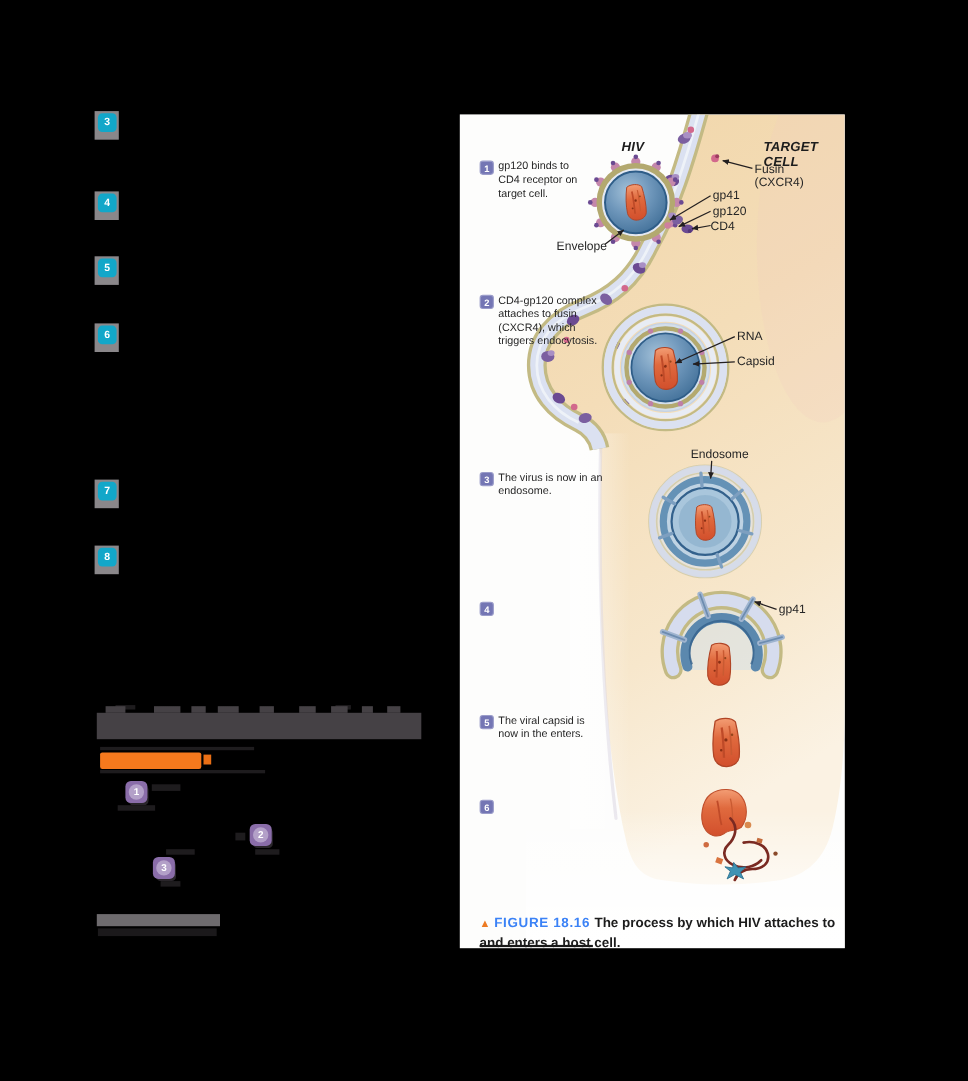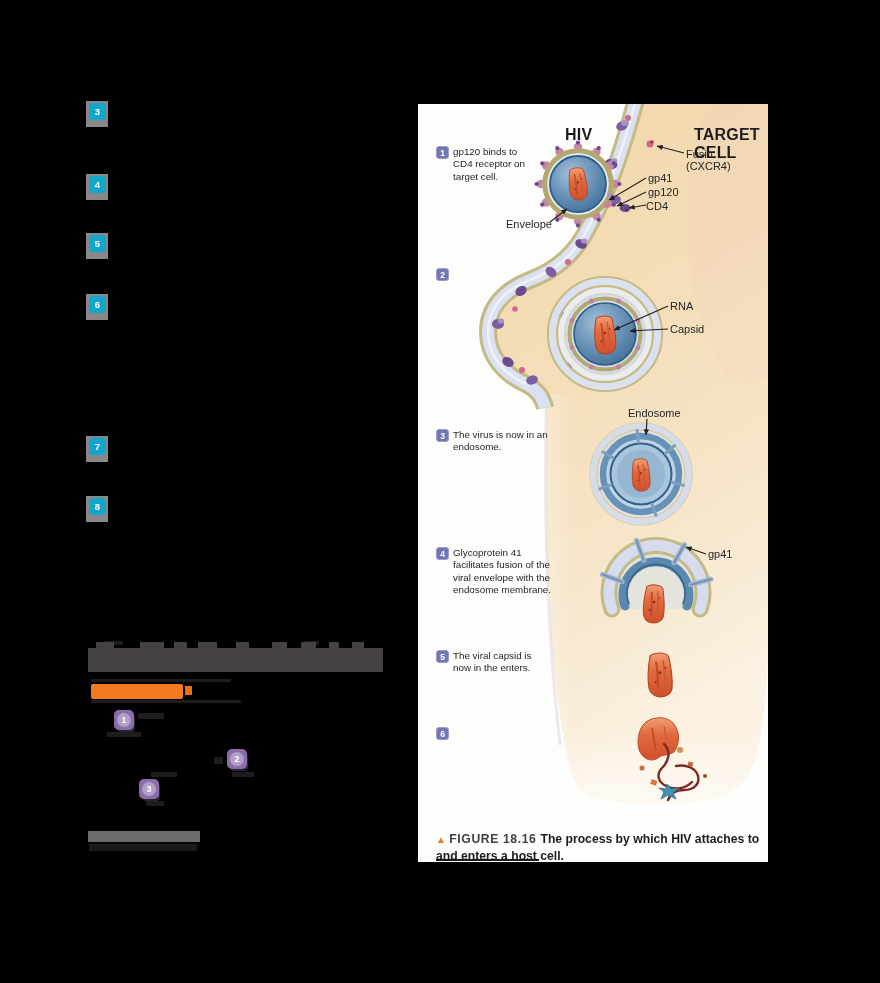--- a/index.html
+++ b/index.html
@@ -26,30 +26,30 @@
     linear-gradient(#454145,#454145) 213px 0/15px 6px no-repeat,
     linear-gradient(#454145,#454145) 241px 0/10px 6px no-repeat,
     linear-gradient(#454145,#454145) 264px 0/12px 6px no-repeat;}
   .orangebar{position:absolute;left:91px;top:684px;width:92px;height:15px;background:#f5791d;border-radius:2px;}
   .orangebit{position:absolute;left:185px;top:686px;width:7px;height:9px;background:#e96f15;}
   .graybar{position:absolute;left:88px;top:831px;width:112px;height:11px;background:#6e6b6e;}
   .smudge{position:absolute;background:#1e1c1e;}
   
   .panel{position:absolute;left:418px;top:104px;width:350px;height:758px;background:#fdfdfc;overflow:hidden;}
   .panel svg{position:absolute;left:0;top:0;}
-  .hdr{position:absolute;z-index:2;font-weight:bold;font-size:16px;color:#1d1d1d;letter-spacing:.2px;}
+  .hdr{position:absolute;z-index:2;font-weight:bold;font-size:12px;color:#1d1d1d;letter-spacing:.2px;font-style:italic;}
   .fstep{position:absolute;left:18px;z-index:2;display:flex;gap:4px;align-items:flex-start;}
   .badge{flex:0 0 auto;width:13px;height:13px;background:#7476b4;border:1px solid #9a9cc9;border-radius:3px;
     color:#fff;font-weight:bold;font-size:8.5px;line-height:13px;text-align:center;box-sizing:border-box;}
   .stext{font-size:9.8px;line-height:12.3px;color:#262626;}
   .flabel{position:absolute;z-index:2;font-size:11px;line-height:12px;color:#262626;}
   .fcaption{position:absolute;z-index:2;left:18px;top:727px;width:332px;font-weight:bold;
     font-size:12.2px;line-height:16px;color:#1c1c1c;}
   .cap-marker{color:#ed7b23;font-size:10px;}
-  .cap-label{color:#404040;letter-spacing:.6px;margin-right:4px;}
+  .cap-label{color:#3b82f6;letter-spacing:.6px;margin-right:4px;}
   .cap-underline{position:absolute;z-index:3;left:18px;top:755px;width:103px;height:2px;background:#191919;}
 </style>
 </head>
 <body>
 
 <div class="tmark" style="left:86px;top:101px">
     <span class="tm-num">3</span>
   </div>
 <div class="tmark" style="left:86px;top:174px">
     <span class="tm-num">4</span>
@@ -323,28 +323,28 @@
 
   <div class="hdr" style="left:147px;top:22px">HIV</div>
   <div class="hdr" style="left:276px;top:22px">TARGET CELL</div>
 
   <div class="fstep" style="top:42px">
     <span class="badge">1</span>
     <span class="stext" style="width:80px">gp120 binds to CD4 receptor on target cell.</span>
   </div>
   <div class="fstep" style="top:164px">
     <span class="badge">2</span>
+    <span class="stext" style="width:103px">CD4-gp120 complex attaches to fusin (CXCR4), which triggers endocytosis.</span>
   </div>
   <div class="fstep" style="top:325px">
     <span class="badge">3</span>
     <span class="stext" style="width:100px">The virus is now in an endosome.</span>
   </div>
   <div class="fstep" style="top:443px">
     <span class="badge">4</span>
-    <span class="stext" style="width:106px">Glycoprotein 41 facilitates fusion of the viral envelope with the endosome membrane.</span>
   </div>
   <div class="fstep" style="top:546px">
     <span class="badge">5</span>
     <span class="stext" style="width:86px">The viral capsid is now in the enters.</span>
   </div>
   <div class="fstep" style="top:623px">
     <span class="badge">6</span>
   </div>
 
   <div class="flabel" style="left:268px;top:44px">

